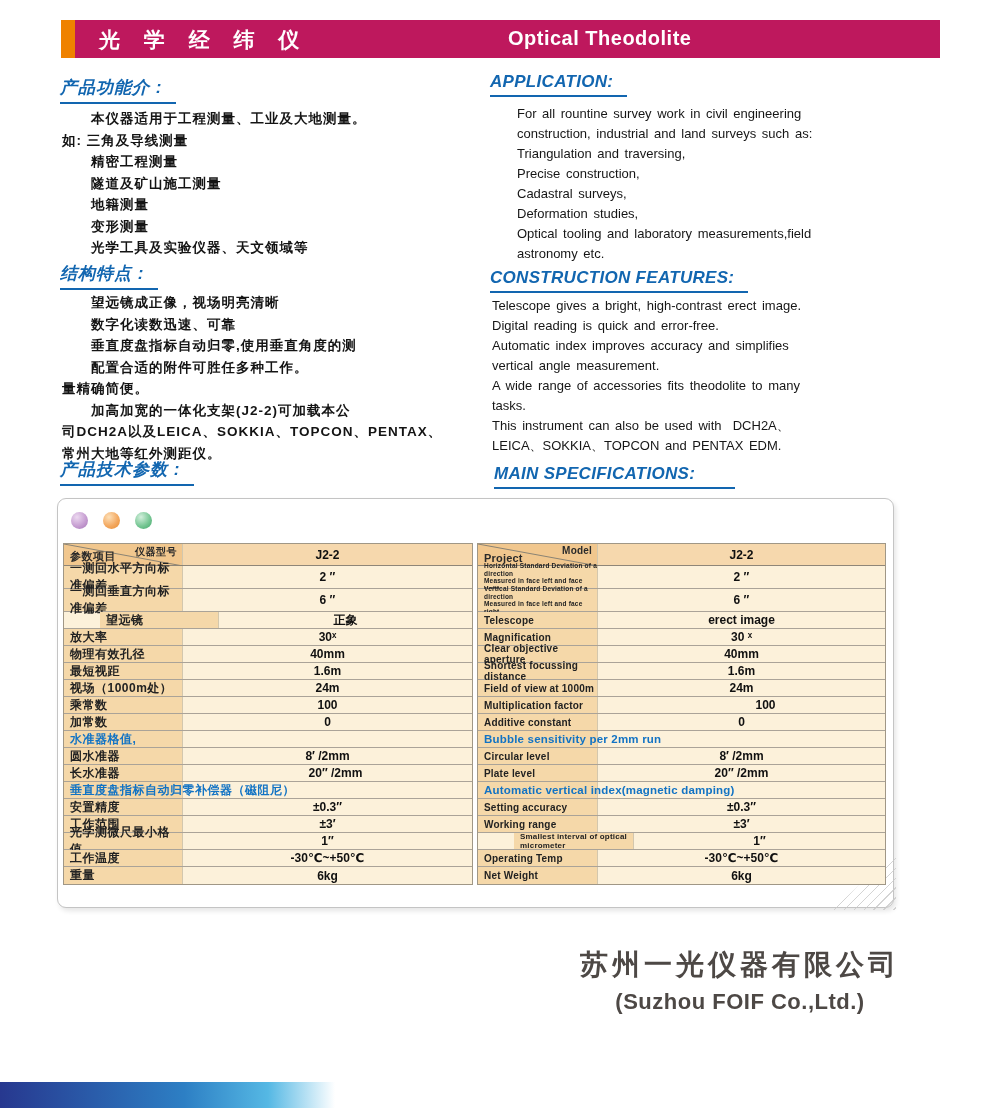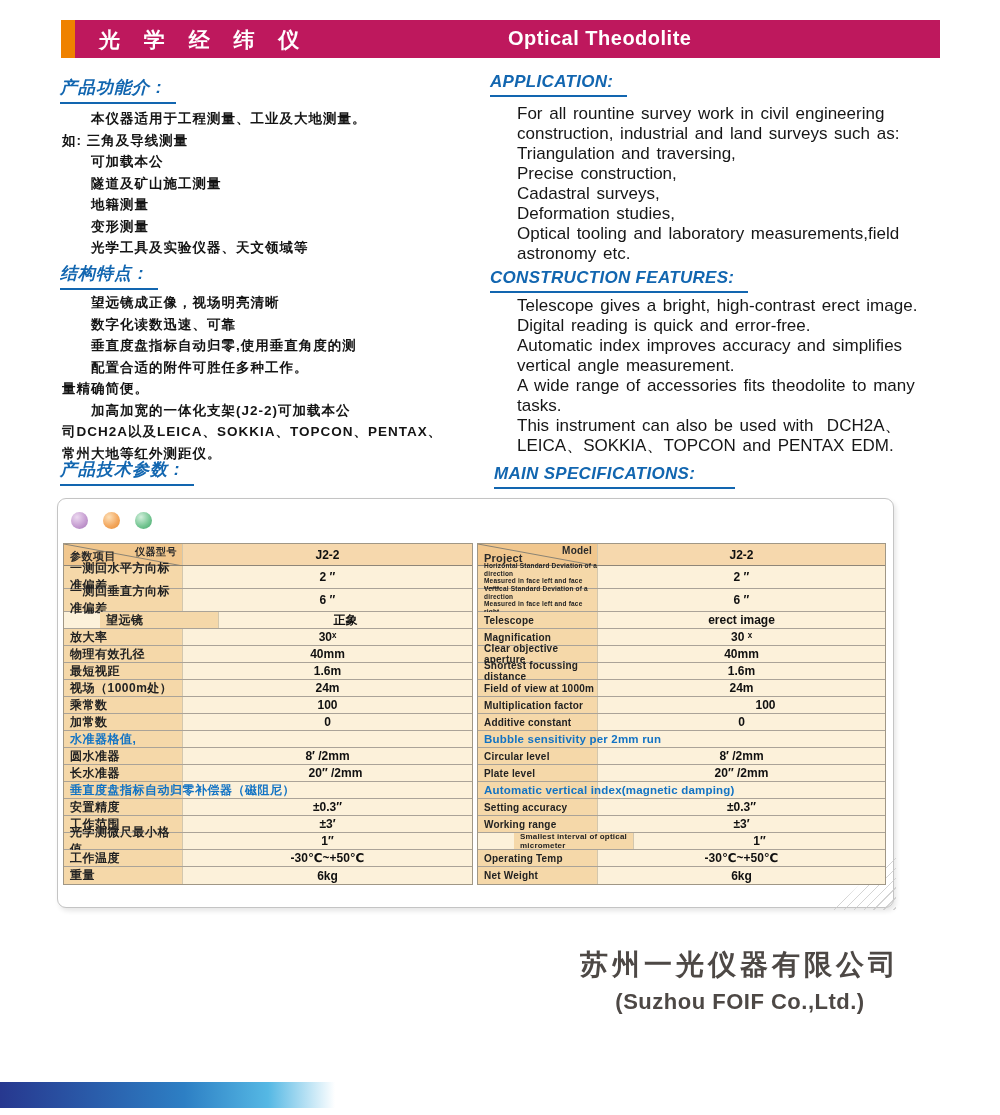--- a/index.html
+++ b/index.html
@@ -15,21 +15,21 @@
 
   
   .shead { position:absolute; font-size:17px; font-weight:bold; font-style:italic; color:#1266b0;
            border-bottom:2px solid #1266b0; padding:0 14px 3px 0; letter-spacing:1px; white-space:nowrap; }
   .shead.en { letter-spacing:0.3px; }
 
   
   .para { position:absolute; }
   .para .line { white-space:pre; }
   .para.zh .line { font-size:13.5px; line-height:21.5px; font-weight:bold; color:#141414; letter-spacing:1px; }
-  .para.en .line { font-size:17px; line-height:20px; color:#161616; word-spacing:2px; }
+  .para.en .line { font-size:13px; line-height:20px; color:#161616; word-spacing:2px; }
 
   
   .card { position:absolute; left:57px; top:498px; width:837px; height:410px; background:#fff;
           border:1px solid #c4c4c4; border-radius:9px; box-shadow:2px 3px 5px rgba(0,0,0,0.10); }
   .ball { position:absolute; top:13px; width:17px; height:17px; border-radius:50%; }
   .ball.b1 { left:13px;  background:radial-gradient(circle at 35% 30%, #ecd9f0, #c79fd2 55%, #a473b6); }
   .ball.b2 { left:45px;  background:radial-gradient(circle at 35% 30%, #fde0b8, #f3a961 55%, #e68a2e); }
   .ball.b3 { left:77px;  background:radial-gradient(circle at 35% 30%, #d2efdc, #78c795 55%, #3ea668); }
   .corner-hatch { position:absolute; right:-3px; bottom:-3px; width:64px; height:58px;
           background:repeating-linear-gradient(135deg, #c9c9c9 0 1px, transparent 1px 7px);
@@ -77,21 +77,21 @@
   <div class="topbar">
     <div class="accent"></div>
     <div class="title-zh">光 学 经 纬 仪</div>
     <div class="title-en">Optical Theodolite</div>
   </div>
 
   <div class="shead" style="left:60px; top:76px;">产品功能介 :</div>
   <div class="para zh" style="left:62px; top:108px; width:430px;">
       <div class="line">　　本仪器适用于工程测量、工业及大地测量。</div>
       <div class="line">如: 三角及导线测量</div>
-      <div class="line">　　可加载本公</div>
+      <div class="line">　　精密工程测量</div>
       <div class="line">　　隧道及矿山施工测量</div>
       <div class="line">　　地籍测量</div>
       <div class="line">　　变形测量</div>
       <div class="line">　　光学工具及实验仪器、天文领域等</div>
     </div>
 
   <div class="shead" style="left:60px; top:262px;">结构特点 :</div>
   <div class="para zh" style="left:62px; top:292px; width:430px;">
       <div class="line">　　望远镜成正像，视场明亮清晰</div>
       <div class="line">　　数字化读数迅速、可靠</div>
@@ -111,21 +111,21 @@
       <div class="line">construction, industrial and land surveys such as:</div>
       <div class="line">Triangulation and traversing,</div>
       <div class="line">Precise construction,</div>
       <div class="line">Cadastral surveys,</div>
       <div class="line">Deformation studies,</div>
       <div class="line">Optical tooling and laboratory measurements,field</div>
       <div class="line">astronomy etc.</div>
     </div>
 
   <div class="shead en" style="left:490px; top:268px;">CONSTRUCTION FEATURES:</div>
-  <div class="para en" style="left:517px; top:296px; width:430px;">
+  <div class="para en" style="left:492px; top:296px; width:430px;">
       <div class="line">Telescope gives a bright, high-contrast erect image.</div>
       <div class="line">Digital reading is quick and error-free.</div>
       <div class="line">Automatic index improves accuracy and simplifies</div>
       <div class="line">vertical angle measurement.</div>
       <div class="line">A wide range of accessories fits theodolite to many</div>
       <div class="line">tasks.</div>
       <div class="line">This instrument can also be used with  DCH2A、</div>
       <div class="line">LEICA、SOKKIA、TOPCON and PENTAX EDM.</div>
     </div>
 

